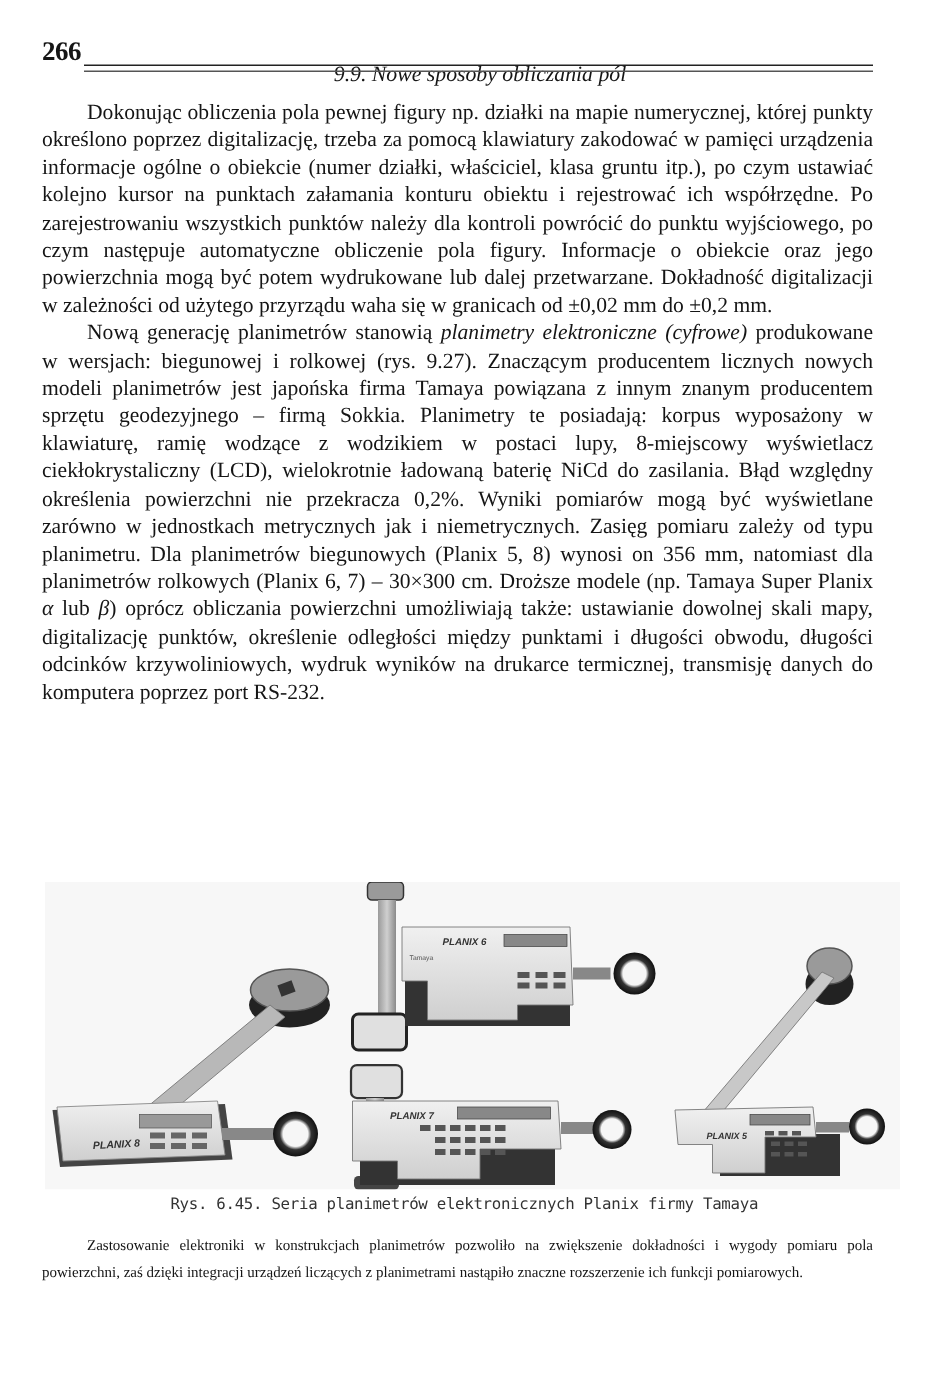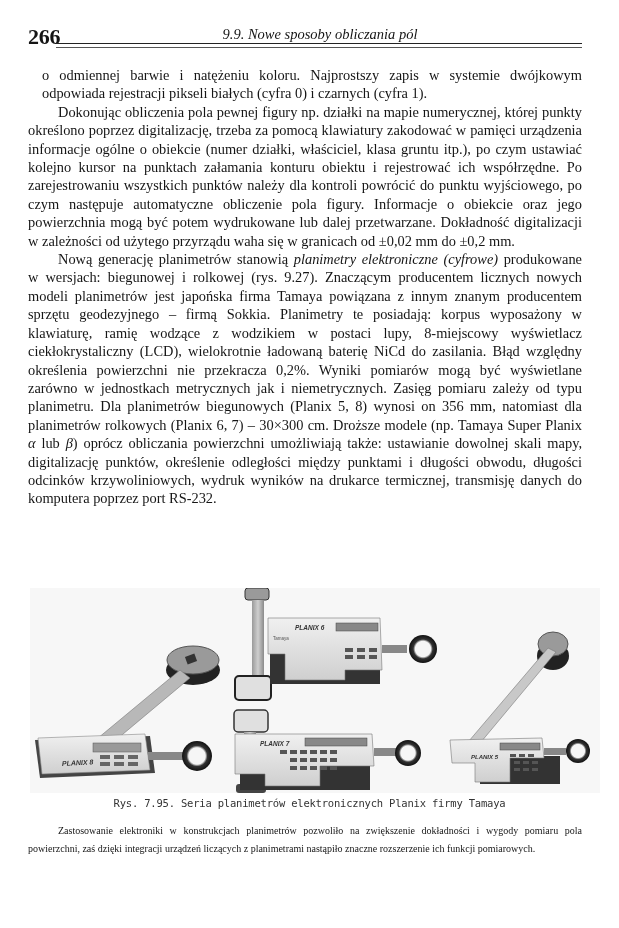--- a/index.html
+++ b/index.html
@@ -3,25 +3,25 @@
 <meta charset="utf-8">
 <style>
   html, body { margin: 0; padding: 0; background: #ffffff; }
   body {
     width: 619px; height: 928px; position: relative; overflow: hidden;
     font-family: "Liberation Serif", "DejaVu Serif", serif;
     color: #151515;
   }
   .header { position: absolute; left: 28px; top: 24px; width: 554px; height: 24px; }
   .page-num {
-    position: absolute; left: 0; top: 0; font-weight: bold; font-size: 22px;
+    position: absolute; left: 0; top: 0; font-weight: bold; font-size: 18px;
     letter-spacing: -0.3px;
   }
   .running-head {
-    position: absolute; left: 30px; right: 0; top: 2px; text-align: center;
+    position: absolute; left: 30px; right: 0; top: 18px; text-align: center;
     font-style: italic; font-size: 14.5px;
   }
   .rule { position: absolute; left: 28px; top: 19px; right: 0; height: 3px;
     border-top: 1.4px solid #222; border-bottom: 1px solid #555; }
 
   .body-text {
     position: absolute; left: 28px; top: 66px; width: 554px;
     font-size: 14.4px; line-height: 18.4px; text-align: justify;
   }
   .body-text p { margin: 0; text-indent: 30px; }
@@ -43,21 +43,20 @@
 </head>
 <body>
 
 <div class="header">
   <span class="page-num">266</span>
   <span class="running-head">9.9. Nowe sposoby obliczania pól</span>
   <div class="rule"></div>
 </div>
 
 <div class="body-text">
-  <p class="cont">o odmiennej barwie i natężeniu koloru. Najprostszy zapis w systemie dwójkowym odpowiada rejestracji pikseli białych (cyfra 0) i czarnych (cyfra 1).</p>
   <p>Dokonując obliczenia pola pewnej figury np. działki na mapie numerycznej, której punkty określono poprzez digitalizację, trzeba za pomocą klawiatury zakodować w pamięci urządzenia informacje ogólne o obiekcie (numer działki, właściciel, klasa gruntu itp.), po czym ustawiać kolejno kursor na punktach załamania konturu obiektu i rejestrować ich współrzędne. Po zarejestrowaniu wszystkich punktów należy dla kontroli powrócić do punktu wyjściowego, po czym następuje automatyczne obliczenie pola figury. Informacje o obiekcie oraz jego powierzchnia mogą być potem wydrukowane lub dalej przetwarzane. Dokładność digitalizacji w zależności od użytego przyrządu waha się w granicach od ±0,02 mm do ±0,2 mm.</p>
   <p><span>Nową generację planimetrów stanowią </span><em>planimetry elektroniczne (cyfrowe)</em><span> produkowane w wersjach: biegunowej i rolkowej (rys. 9.27). Znaczącym producentem licznych nowych modeli planimetrów jest japońska firma Tamaya powiązana z innym znanym producentem sprzętu geodezyjnego – firmą Sokkia. Planimetry te posiadają: korpus wyposażony w klawiaturę, ramię wodzące z wodzikiem w postaci lupy, 8-miejscowy wyświetlacz ciekłokrystaliczny (LCD), wielokrotnie ładowaną baterię NiCd do zasilania. Błąd względny określenia powierzchni nie przekracza 0,2%. Wyniki pomiarów mogą być wyświetlane zarówno w jednostkach metrycznych jak i niemetrycznych. Zasięg pomiaru zależy od typu planimetru. Dla planimetrów biegunowych (Planix 5, 8) wynosi on 356 mm, natomiast dla planimetrów rolkowych (Planix 6, 7) – 30×300 cm. Droższe modele (np. Tamaya Super Planix </span><em>α</em><span> lub </span><em>β</em><span>) oprócz obliczania powierzchni umożliwiają także: ustawianie dowolnej skali mapy, digitalizację punktów, określenie odległości między punktami i długości obwodu, długości odcinków krzywoliniowych, wydruk wyników na drukarce termicznej, transmisję danych do komputera poprzez port RS-232.</span></p>
 </div>
 
 <div class="figure">
   <svg width="570" height="205" viewBox="0 0 570 205">
     <defs>
       <linearGradient id="body" x1="0" y1="0" x2="0" y2="1">
         <stop offset="0" stop-color="#f0f0f0"></stop>
           <stop offset="1" stop-color="#cfcfcf"></stop>
@@ -171,17 +170,17 @@
         <rect x="484" y="180" width="6" height="3"></rect>
           <rect x="493" y="180" width="6" height="3"></rect>
           <rect x="502" y="180" width="6" height="3"></rect>
       </g>
       <rect x="514" y="160" width="22" height="7" fill="#888"></rect>
       <circle cx="548" cy="163" r="12" fill="url(#lens)"></circle>
     </g>
   </svg>
 </div>
 
-<div class="caption">Rys. 7.95. Seria planimetrów elektronicznych Planix firmy Tamaya</div>
+<div class="caption">Rys. 6.45. Seria planimetrów elektronicznych Planix firmy Tamaya</div>
 
 <div class="body-text-2">
   <p>Zastosowanie elektroniki w konstrukcjach planimetrów pozwoliło na zwiększenie dokładności i wygody pomiaru pola powierzchni, zaś dzięki integracji urządzeń liczących z planimetrami nastąpiło znaczne rozszerzenie ich funkcji pomiarowych.</p>
 </div>
 
 </body></html>

